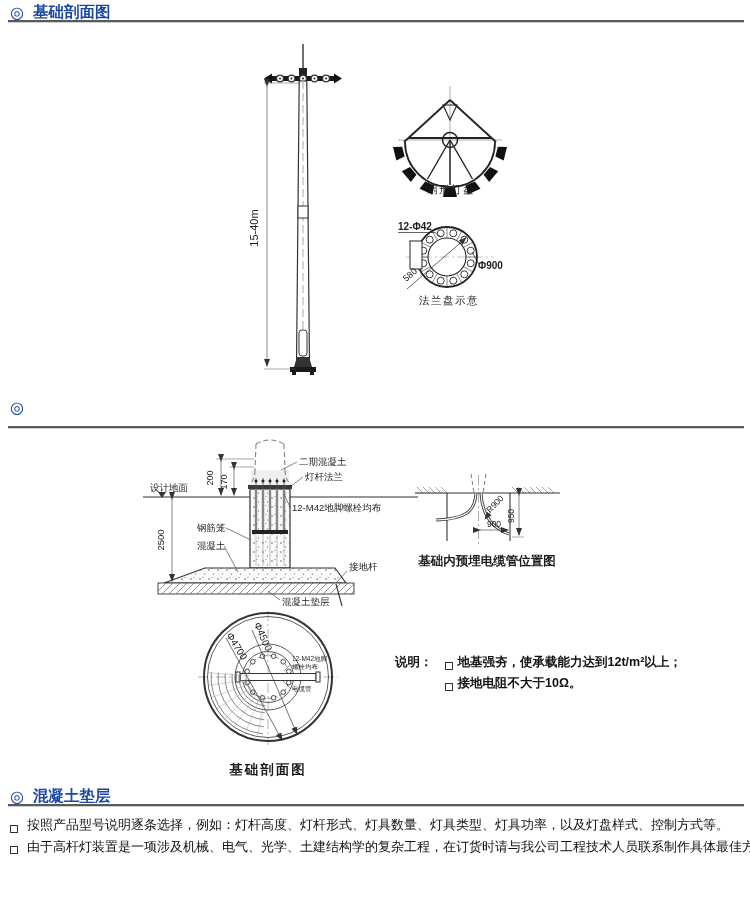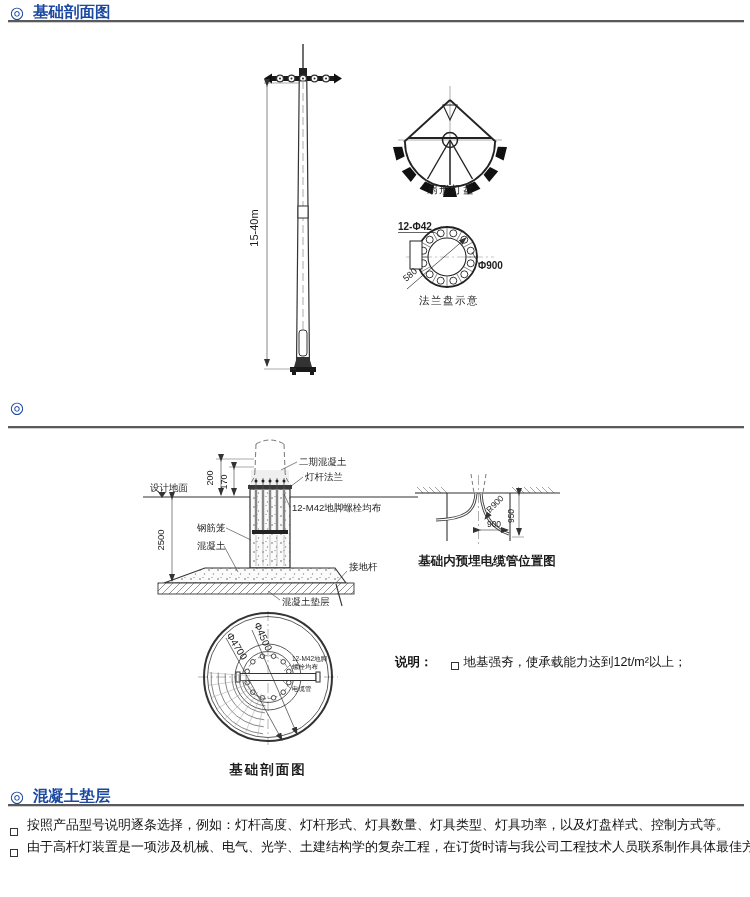--- a/index.html
+++ b/index.html
@@ -6,26 +6,26 @@
   #page{position:relative;width:750px;height:897px;background:#ffffff;overflow:hidden;
         font-family:"Liberation Sans",sans-serif;color:#1a1a1a;}
   .sec-head{position:absolute;left:10px;display:flex;align-items:center;gap:9px;
             color:#1b49a2;font-weight:bold;font-size:15.5px;white-space:nowrap;}
   .sec-head .icon{font-size:16px;line-height:1;font-weight:normal;}
   .divider{position:absolute;left:8px;width:736px;height:2px;background:#5a5a5c;
            border-bottom:1px solid #cfcfcf;}
   svg{position:absolute;left:0;}
   svg text{font-family:"Liberation Sans",sans-serif;fill:#1d1d1d;}
   .notes{position:absolute;left:395px;top:652px;width:310px;font-size:12.5px;color:#111;
-         display:flex;gap:18px;line-height:21px;}
+         display:flex;gap:12px;line-height:21px;}
   .notes .nlabel{font-weight:bold;white-space:nowrap;}
-  .note-item{display:flex;align-items:center;white-space:nowrap;}
+  .note-item{display:flex;align-items:center;white-space:nowrap;font-weight:bold;}
   .sq{display:inline-block;width:6px;height:6px;border:1px solid #333;margin:7px 5px 0 0;flex:0 0 auto;}
   .ordering{position:absolute;left:10px;top:814px;width:736px;font-size:13px;color:#111;}
-  .order-item{display:flex;align-items:flex-end;line-height:21.5px;white-space:nowrap;}
+  .order-item{display:flex;align-items:center;line-height:21.5px;white-space:nowrap;}
   .order-item .sq{margin-top:8px;margin-right:9px;}
 </style>
 </head>
 <body>
 
 <div id="page">
 
   <div class="sec-head" style="top:2px;">
     <span class="icon">◎</span>
     <span>基础剖面图</span>
@@ -336,20 +336,24 @@
     </g>
   </svg>
 
   <div class="notes">
     <span class="nlabel">说明：</span>
     <div>
       <div class="note-item">
         <span class="sq"></span>
         <span>地基强夯，使承载能力达到12t/m²以上；</span>
       </div>
+      <div class="note-item">
+        <span class="sq"></span>
+        <span>接地电阻不大于10Ω。</span>
+      </div>
     </div>
   </div>
 
   <div class="sec-head" style="top:786px;">
     <span class="icon">◎</span>
     <span>混凝土垫层</span>
   </div>
   <div class="divider" style="top:804px;"></div>
 
   <div class="ordering">

